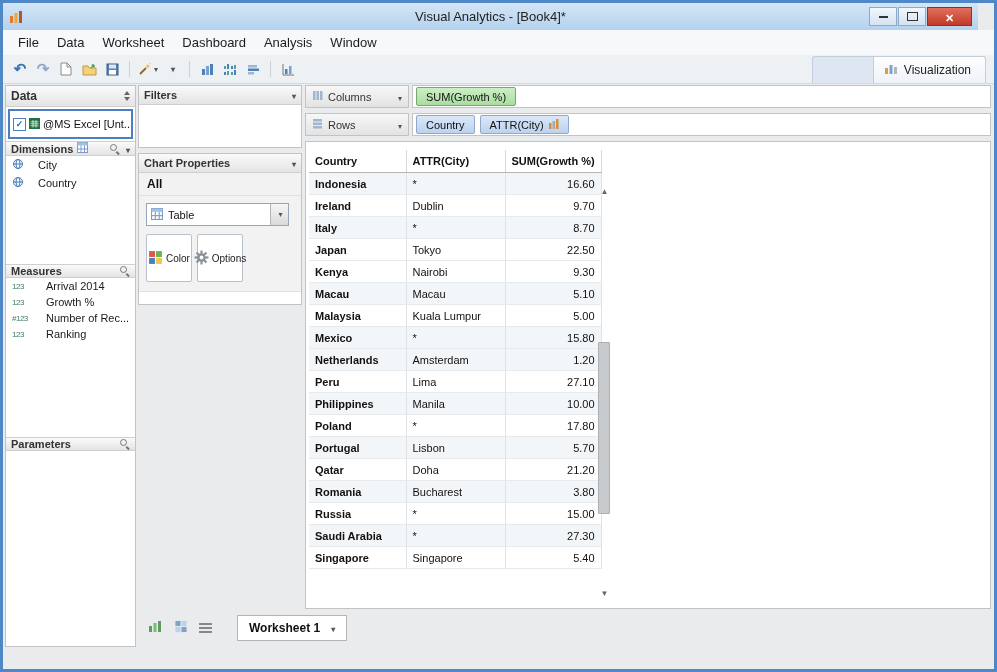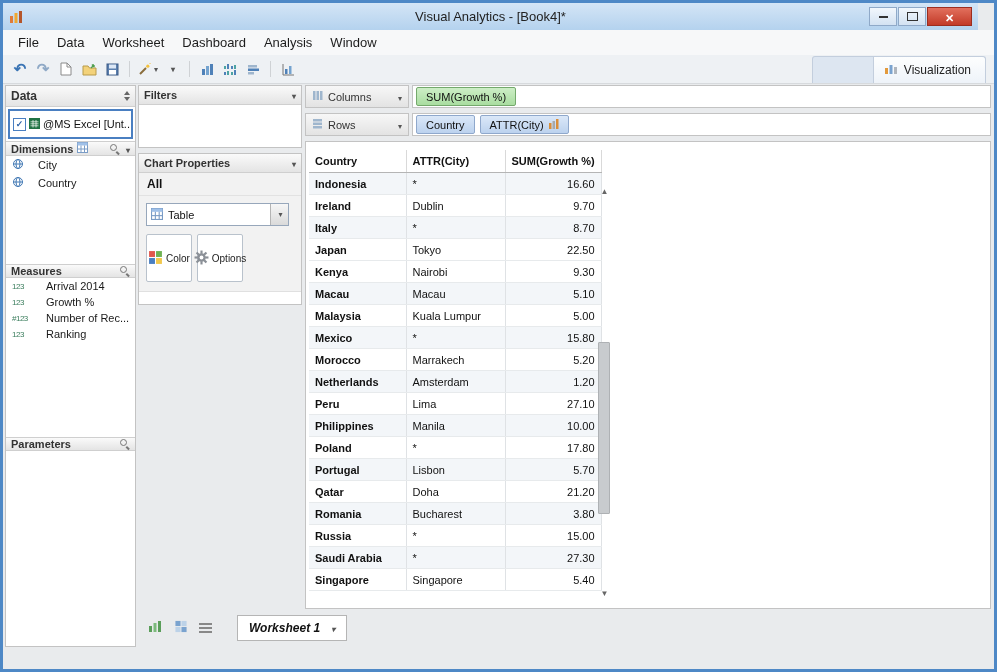--- a/index.html
+++ b/index.html
@@ -88,21 +88,21 @@
   table.grid tr.band td{background:#f3f6f9;}
   td.c-country{font-weight:bold;margin-left:24px;}
   td.num,th.num{text-align:right;}
   .vscroll{position:absolute;left:291px;top:0;width:15px;height:100%;}
   .scroll-arrow{position:absolute;left:0;width:15px;height:14px;display:flex;align-items:center;justify-content:center;color:#666;font-size:8px;}
   .arr-up{top:42px;} .arr-up::after{content:"\25B2";}
   .arr-down{bottom:8px;} .arr-down::after{content:"\25BC";}
   .scroll-thumb{position:absolute;left:1px;top:200px;width:12px;height:172px;background:#c8cbce;border:1px solid #aeb1b4;border-radius:1px;box-sizing:border-box;}
 
   
-  #bottom-bar{position:absolute;left:135px;right:3px;top:610px;height:30px;display:flex;align-items:center;gap:11px;padding:0 10px;font-style:italic;}
+  #bottom-bar{position:absolute;left:135px;right:3px;top:610px;height:30px;display:flex;align-items:center;gap:11px;padding:0 10px;}
   .ws-tab{margin-left:14px;background:#fff;border:1px solid #b5b5b5;height:26px;box-sizing:border-box;display:flex;align-items:center;gap:9px;padding:0 11px;font-size:12px;font-weight:bold;color:#111;}
   .list-icon{display:flex;flex-direction:column;gap:2px;}
   .list-icon i{display:block;width:13px;height:2px;background:#888;}
 </style>
 </head>
 <body>
 
 <div class="window">
 
   <div class="titlebar">
@@ -466,25 +466,20 @@
     <td>Kuala Lumpur</td>
     <td class="num">5.00</td>
   </tr>
 
   <tr class="band">
     <td class="c-country">Mexico</td>
     <td>*</td>
     <td class="num">15.80</td>
   </tr>
 
-  <tr>
-    <td class="c-country">Morocco</td>
-    <td>Marrakech</td>
-    <td class="num">5.20</td>
-  </tr>
 
   <tr class="band">
     <td class="c-country">Netherlands</td>
     <td>Amsterdam</td>
     <td class="num">1.20</td>
   </tr>
 
   <tr>
     <td class="c-country">Peru</td>
     <td>Lima</td>

